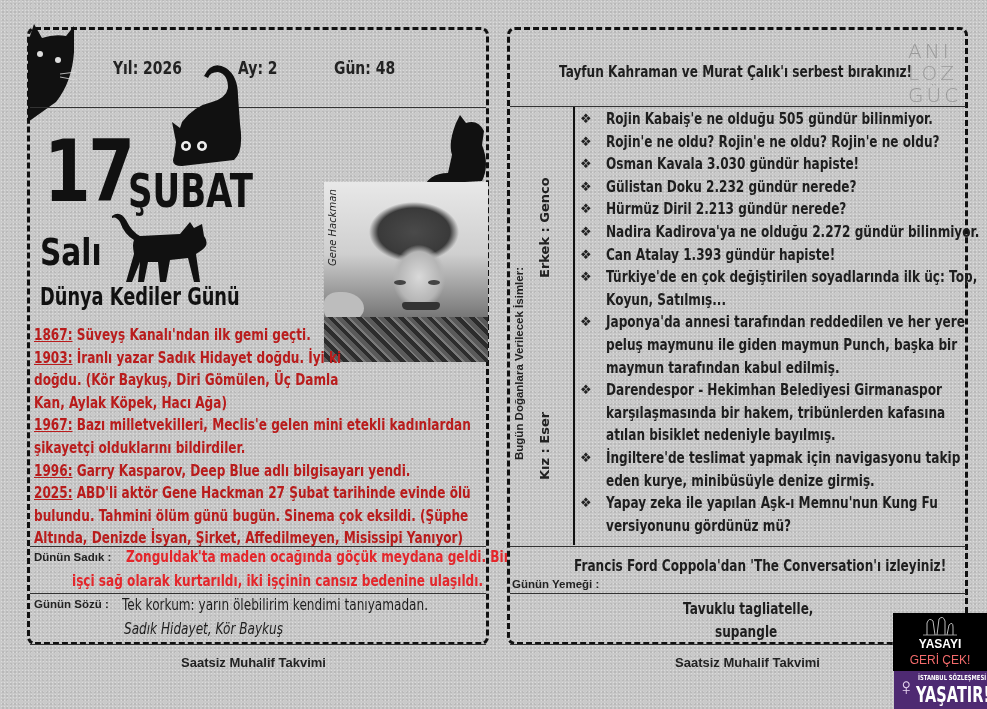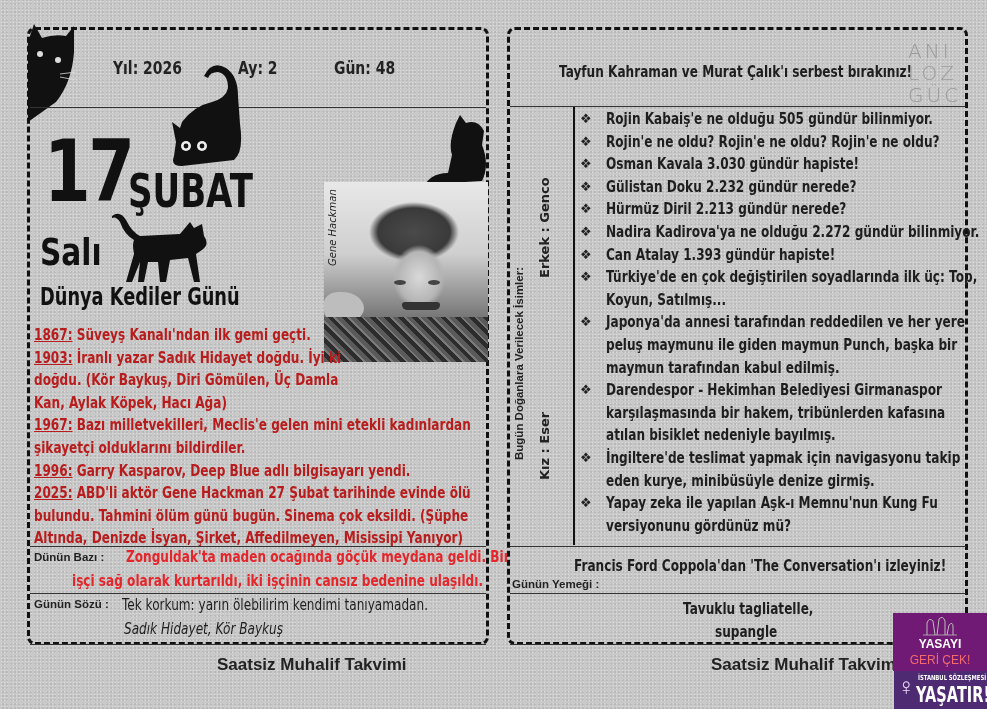--- a/index.html
+++ b/index.html
@@ -50,37 +50,37 @@
   .photo-caption {
     position: absolute; left: 327px; top: 186px; width: 14px; height: 80px;
     writing-mode: vertical-rl; transform: rotate(180deg);
     font-style: italic; font-size: 10px; color: #222; font-family: "DejaVu Sans", sans-serif;
   }
 
   .label-small { position: absolute; font-size: 11.5px; font-weight: bold; font-family: "Liberation Sans", sans-serif; color: #222; }
   .event-red { position: absolute; font-size: 15.5px; font-weight: bold; font-family: "DejaVu Sans", sans-serif; color: #e4262b; transform: scaleX(0.78); transform-origin: left; white-space: nowrap; }
   .quote { position: absolute; font-size: 15.5px; font-family: "DejaVu Sans", sans-serif; color: #1e1e1e; transform: scaleX(0.78); transform-origin: left; white-space: nowrap; }
   .quote-author { font-style: italic; }
-  .footer { position: absolute; font-size: 17px; font-weight: bold; font-family: "Liberation Sans", sans-serif; color: #222; margin-left: 36px; }
+  .footer { position: absolute; font-size: 13px; font-weight: bold; font-family: "Liberation Sans", sans-serif; color: #222; }
 
   
   #right-panel { left: 507px; top: 27px; width: 461px; height: 618px; }
   .slogan { position: absolute; font-size: 15.5px; font-weight: bold; font-family: "DejaVu Sans", sans-serif; color: #1e1e1e; transform: scaleX(0.78); transform-origin: left; white-space: nowrap; }
   .logo { position: absolute; left: 908px; top: 40px; font-size: 20px; line-height: 22px; font-family: "DejaVu Sans", sans-serif; color: #9a9a9a; letter-spacing: 3px; font-weight: 300; }
   .vbar { position: absolute; left: 573px; top: 107px; width: 2px; height: 438px; background: #111; }
   .bullets { position: absolute; left: 580px; top: 108px; width: 380px; font-size: 15.5px; font-weight: bold; font-family: "DejaVu Sans", sans-serif; line-height: 22.6px; color: #1e1e1e; }
   .bullets .item { position: relative; padding-left: 26px; }
   .bullets .glyph { position: absolute; left: 0; top: 0; font-size: 13px; color: #222; }
   .bullets .txt { display: block; transform: scaleX(0.78); transform-origin: left; white-space: nowrap; }
   .vertical { position: absolute; writing-mode: vertical-rl; transform: rotate(180deg); white-space: nowrap; }
   .v-title { left: 513px; top: 200px; height: 260px; font-size: 11.5px; font-weight: bold; font-family: "Liberation Sans", sans-serif; color: #222; }
   .v-male { left: 537px; top: 168px; height: 110px; font-size: 13px; font-weight: bold; font-family: "DejaVu Sans", sans-serif; color: #222; }
   .v-female { left: 537px; top: 400px; height: 80px; font-size: 13px; font-weight: bold; font-family: "DejaVu Sans", sans-serif; color: #222; }
 
-  .badge-top { position: absolute; left: 893px; top: 613px; width: 94px; height: 58px; background: #701a75; color: #fff; text-align: center; }
+  .badge-top { position: absolute; left: 893px; top: 613px; width: 94px; height: 58px; background: #000000; color: #fff; text-align: center; }
   .badge-top .l1 { position: absolute; top: 24px; left: 0; width: 100%; font-size: 12px; font-weight: bold; font-family: "Liberation Sans", sans-serif; }
   .badge-top .l2 { position: absolute; top: 40px; left: 0; width: 100%; font-size: 12px; font-weight: normal; color: #f36b6b; font-family: "Liberation Sans", sans-serif; }
   .badge-bottom { position: absolute; left: 894px; top: 671px; width: 93px; height: 38px; background: #4e2a72; color: #fff; }
   .badge-bottom .s1 { position: absolute; left: 24px; top: 3px; font-size: 7px; font-weight: bold; font-family: "DejaVu Sans", sans-serif; transform: scaleX(0.75); transform-origin: left; white-space: nowrap; }
   .badge-bottom .s2 { position: absolute; left: 22px; top: 11px; font-size: 22px; font-weight: 900; font-family: "DejaVu Sans", sans-serif; transform: scaleX(0.66); transform-origin: left; white-space: nowrap; }
   .badge-bottom .venus { position: absolute; left: 3px; top: 4px; font-size: 24px; line-height: 1; color: #e9d7f2; }
 </style>
 </head>
 <body>
 
@@ -138,21 +138,21 @@
   <div class="row">Kan, Aylak Köpek, Hacı Ağa)</div>
   <div class="row"><span class="yr">1967:</span> <span>Bazı milletvekilleri,  Meclis'e gelen mini etekli kadınlardan</span></div>
   <div class="row">şikayetçi olduklarını bildirdiler.</div>
   <div class="row"><span class="yr">1996:</span> <span>Garry Kasparov, Deep Blue adlı bilgisayarı yendi.</span></div>
   <div class="row"><span class="yr">2025:</span> <span>ABD'li aktör Gene Hackman 27 Şubat tarihinde evinde ölü</span></div>
   <div class="row">bulundu. Tahmini ölüm günü bugün. Sinema çok eksildi. (Şüphe</div>
   <div class="row">Altında, Denizde İsyan, Şirket, Affedilmeyen, Misissipi Yanıyor)</div>
 </div>
 
 <div class="hline" style="left:30px;top:546px;width:456px"></div>
-<div class="label-small" style="left:34px;top:551px">Dünün Bazı :</div>
+<div class="label-small" style="left:34px;top:551px">Dünün Sadık :</div>
 <div class="event-red" style="left:126px;top:548px">Zonguldak'ta maden ocağında göçük meydana geldi. Bir</div>
 <div class="event-red" style="left:72px;top:572px">işçi sağ olarak kurtarıldı, iki işçinin cansız bedenine ulaşıldı.</div>
 
 <div class="hline" style="left:30px;top:593px;width:456px"></div>
 <div class="label-small" style="left:34px;top:598px">Günün Sözü :</div>
 <div class="quote" style="left:122px;top:596px">Tek korkum: yarın ölebilirim kendimi tanıyamadan.</div>
 <div class="quote quote-author" style="left:124px;top:620px">Sadık Hidayet, Kör Baykuş</div>
 
 <div class="hline" style="left:30px;top:644px;width:456px"></div>
 <div class="footer" style="left:181px;top:655px">Saatsiz Muhalif Takvimi</div>

